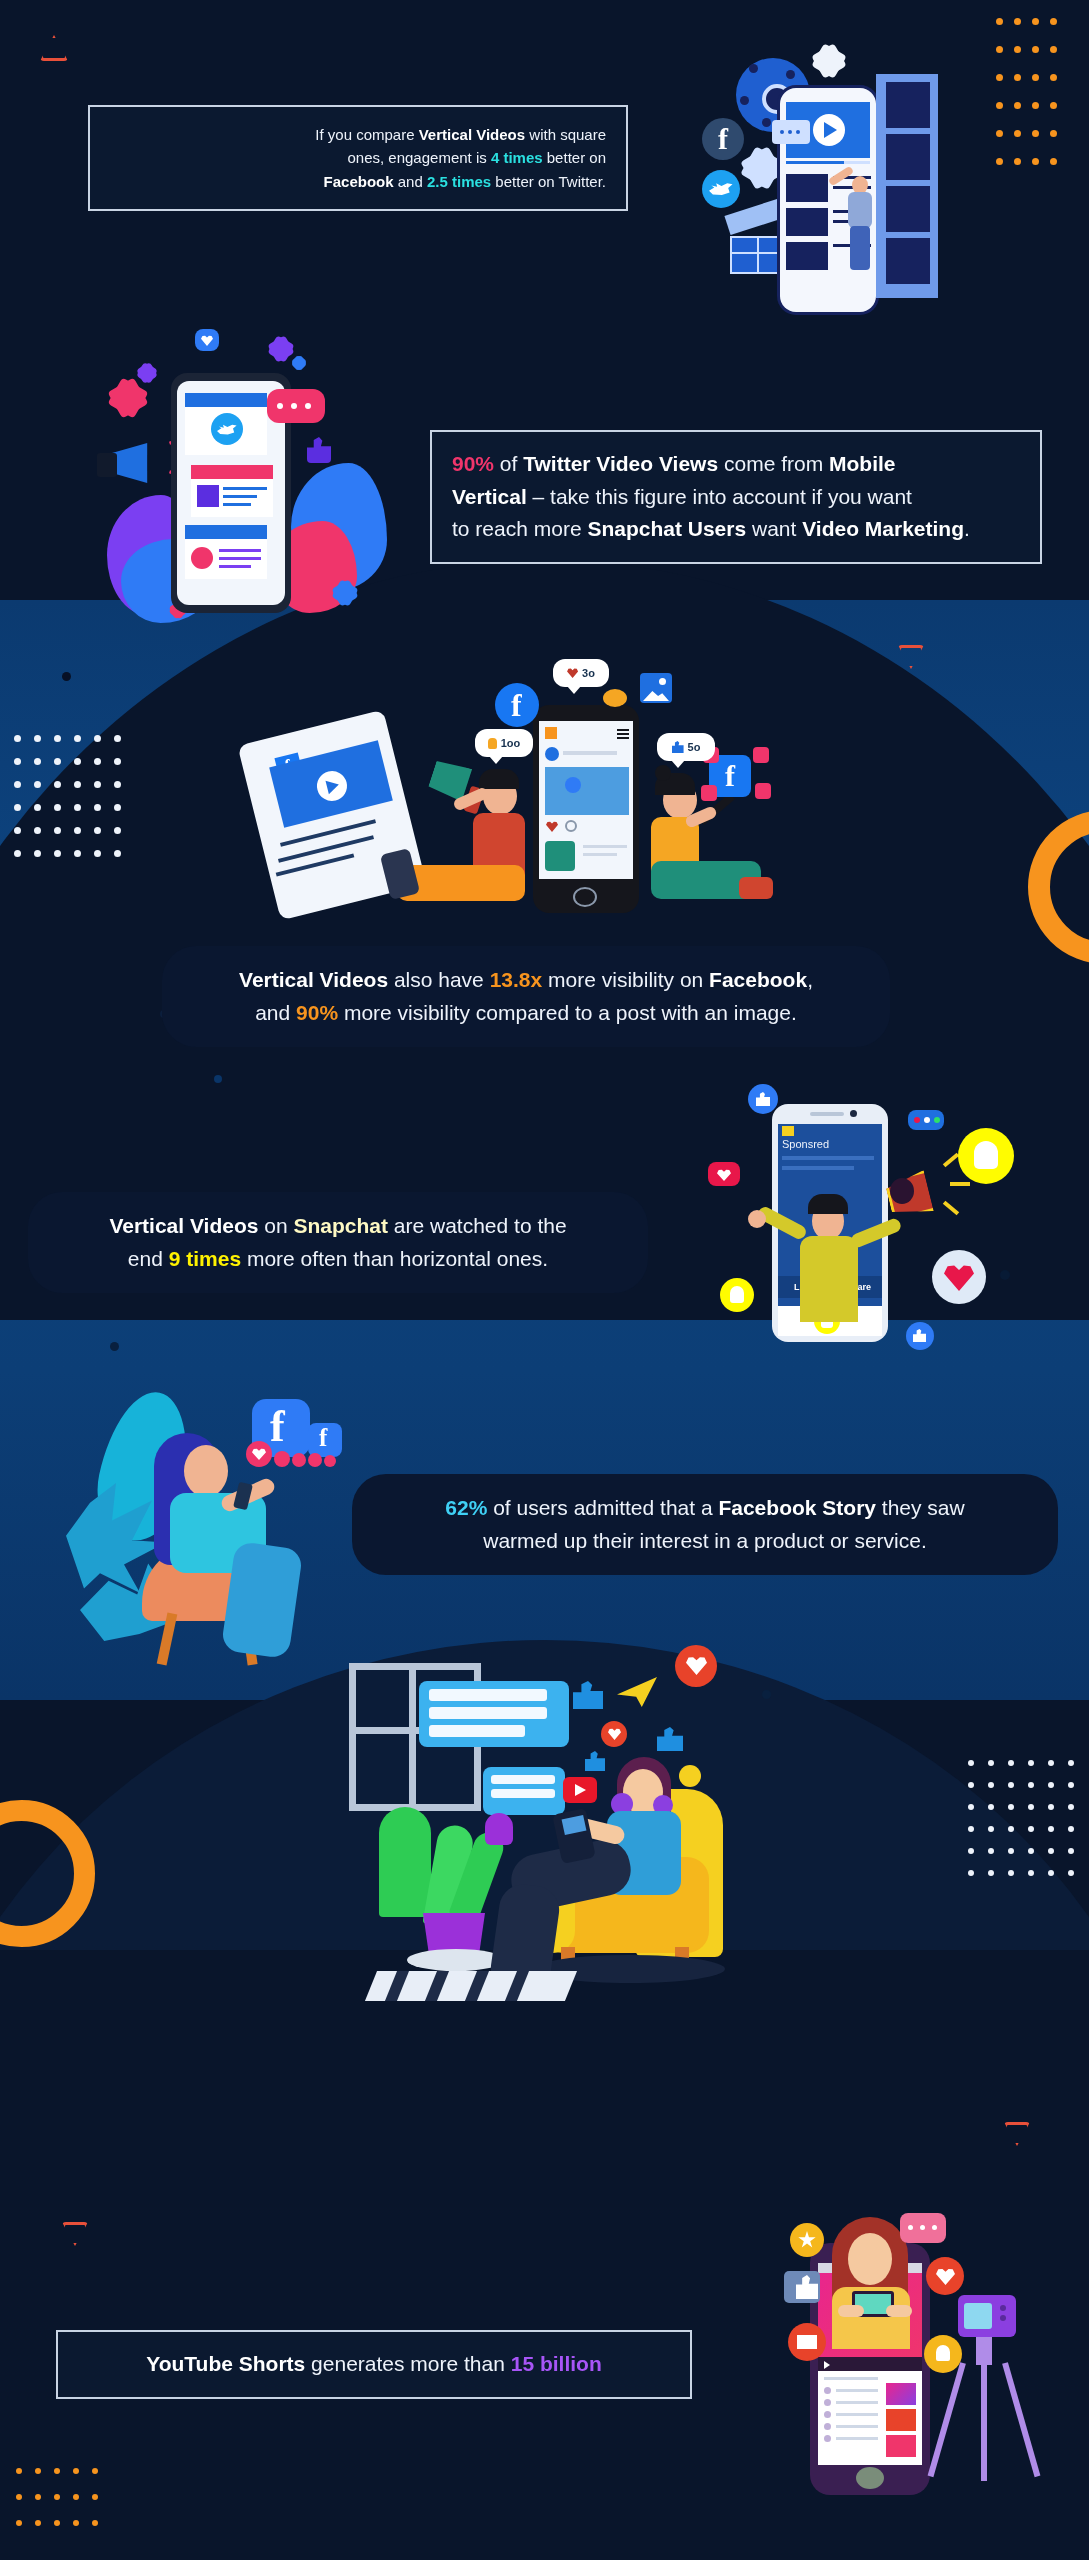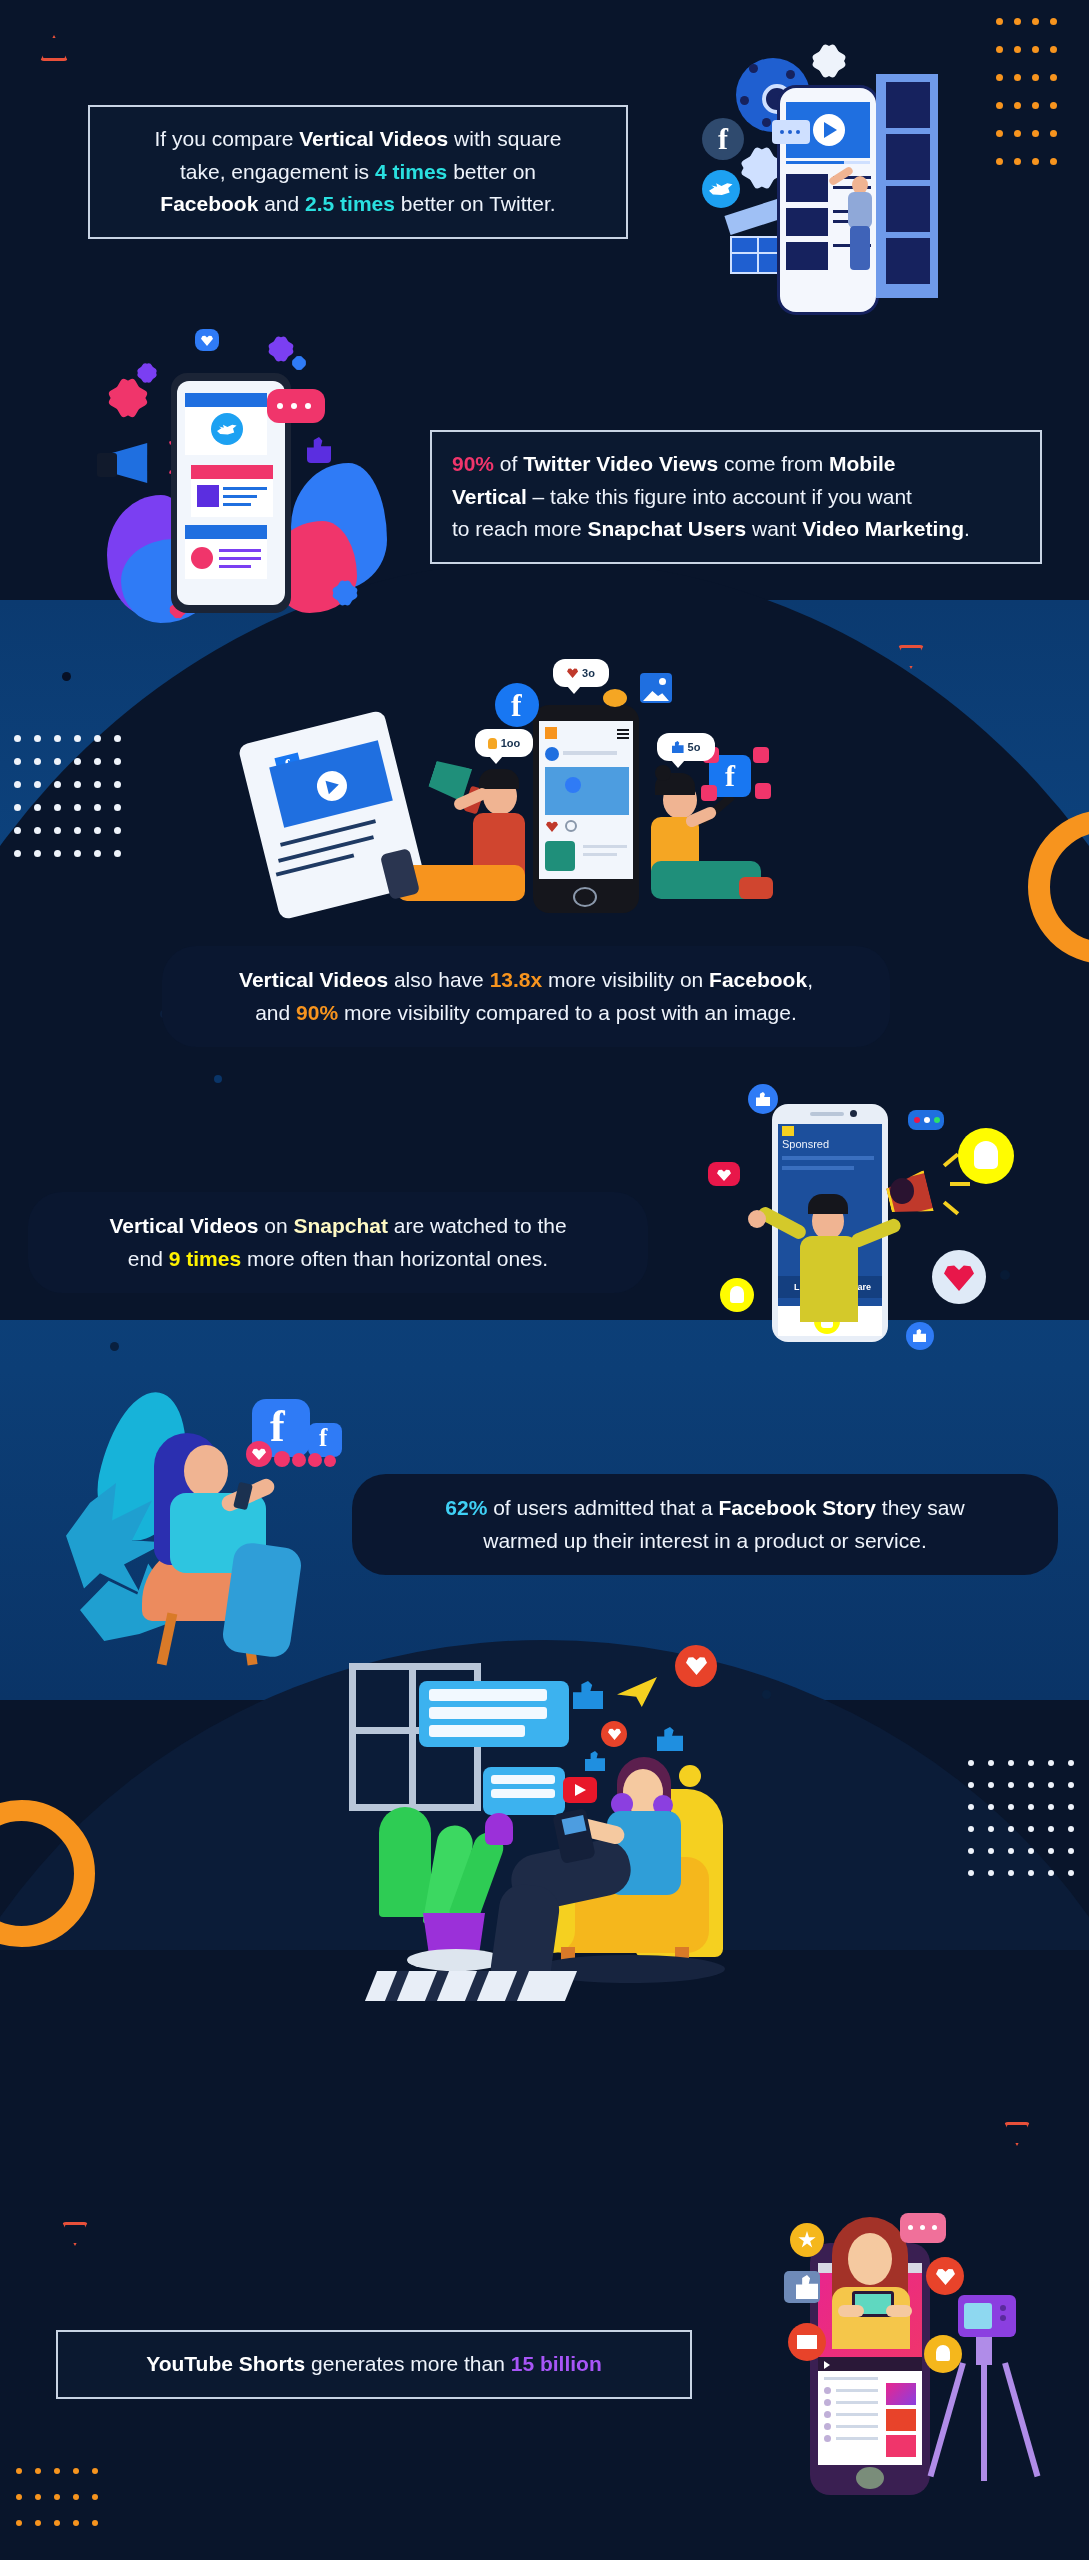--- a/index.html
+++ b/index.html
@@ -578,23 +578,23 @@
     <div class="cir" style="left:166px;top:62px;width:38px;height:38px;background:#e8432a;"></div>
     <div style="position:absolute;left:176px;top:73px;width:19px;height:17px;background:#fff;clip-path:polygon(50% 100%,0 35%,12% 8%,34% 6%,50% 22%,66% 6%,88% 8%,100% 35%);"></div>
     <div class="cir" style="left:164px;top:140px;width:38px;height:38px;background:#f5b71c;"></div>
     <div style="position:absolute;left:176px;top:150px;width:14px;height:16px;background:#fff;border-radius:7px 7px 2px 2px;"></div>
     <div class="rr" style="left:140px;top:18px;width:46px;height:30px;background:#f0709a;border-radius:8px;"></div>
     <div class="cdot" style="left:148px;top:30px;width:5px;height:5px;background:#fff;"></div>
     <div class="cdot" style="left:160px;top:30px;width:5px;height:5px;background:#fff;"></div>
     <div class="cdot" style="left:172px;top:30px;width:5px;height:5px;background:#fff;"></div>
   </div>
 
-  <div class="card bordered" id="card0" style="left:88px;top:105px;width:540px;font-size:21px;text-align:center;">
+  <div class="card bordered" id="card0" style="left:88px;top:105px;width:540px;font-size:15px;text-align:right;">
       <div><span>If you compare </span><span style="font-weight: bold; color: rgb(255, 255, 255);">Vertical Videos</span><span> with square</span></div>
-      <div><span>take, engagement is </span><span class="hl cyan">4 times</span><span> better on</span></div>
+      <div><span>ones, engagement is </span><span class="hl cyan">4 times</span><span> better on</span></div>
       <div><span style="font-weight: bold; color: rgb(255, 255, 255);">Facebook</span><span> and </span><span class="hl cyan">2.5 times</span><span> better on Twitter.</span></div>
     </div>
 
   <div class="card bordered" id="card1" style="left:430px;top:430px;width:612px;font-size:21px;text-align:left;">
       <div><span class="hl pink">90%</span><span> of </span><span style="font-weight: bold; color: rgb(255, 255, 255);">Twitter Video Views</span><span> come from </span><span style="font-weight: bold; color: rgb(255, 255, 255);">Mobile</span></div>
       <div><span style="font-weight: bold; color: rgb(255, 255, 255);">Vertical</span><span> – take this figure into account if you want</span></div>
       <div><span>to reach more </span><span style="font-weight: bold; color: rgb(255, 255, 255);">Snapchat Users</span><span> want </span><span style="font-weight: bold; color: rgb(255, 255, 255);">Video Marketing</span><span>.</span></div>
     </div>
 
   <div class="card rounded" id="card2" style="left:162px;top:946px;width:728px;font-size:21px;text-align:center;">

